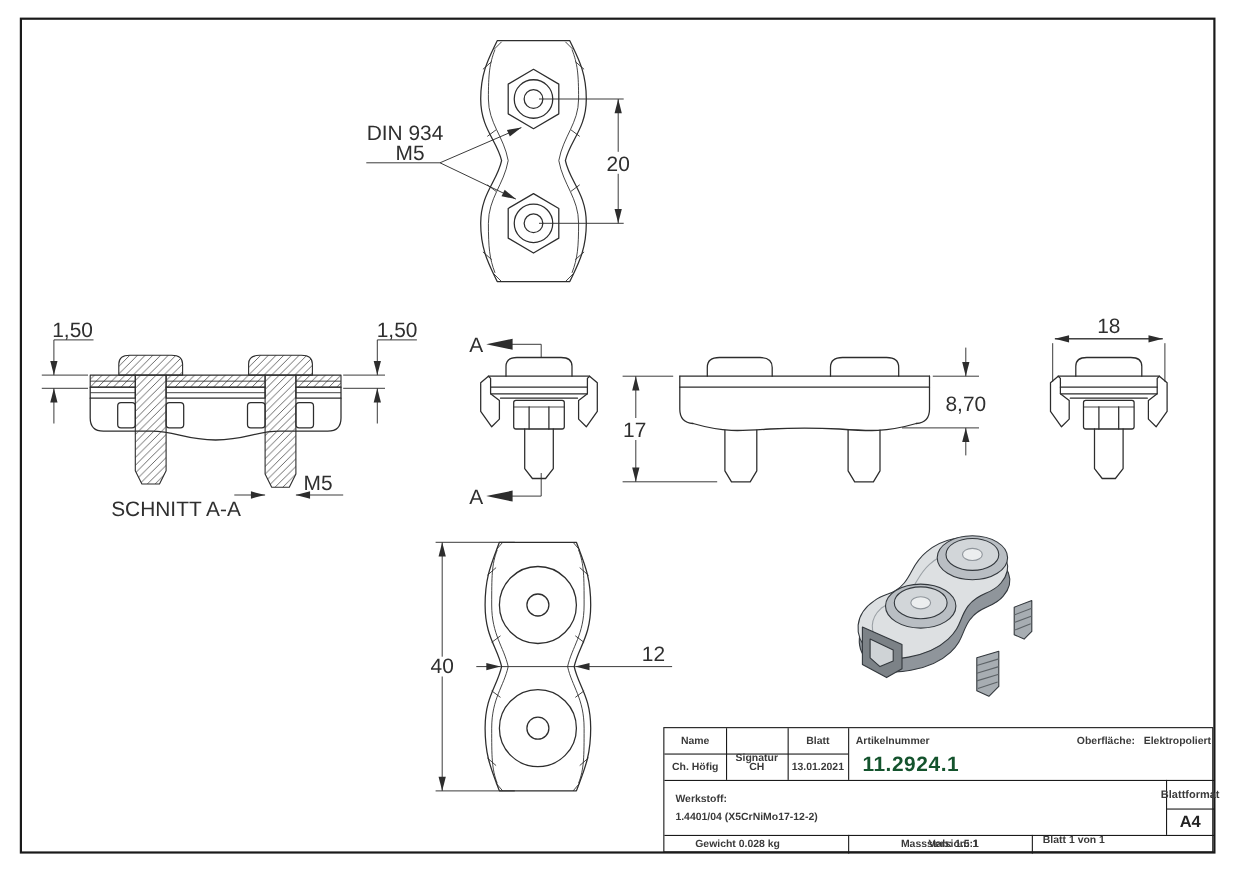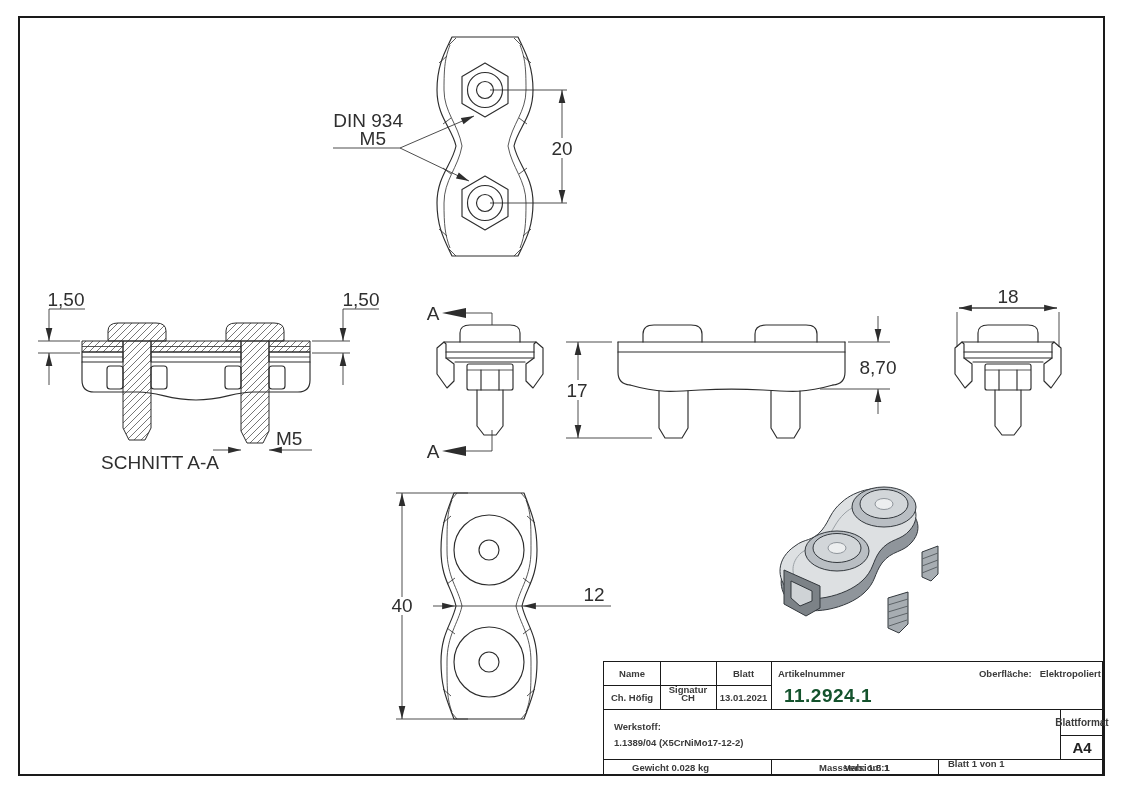--- a/index.html
+++ b/index.html
@@ -286,21 +286,21 @@
     <span style="width:8px;display:inline-block;"></span>
     <span>Elektropoliert</span>
   </div>
 
   <div class="tb-cell tb-center" style="left:0;top:23px;width:56px;height:24px;">Ch. Höfig</div>
   <div class="tb-cell tb-center" style="left:56px;top:23px;width:56px;height:24px;">CH</div>
   <div class="tb-cell tb-center" style="left:112px;top:23px;width:55px;height:24px;">13.01.2021</div>
   <div class="tb-cell artnr" style="left:180px;top:20px;width:200px;height:27px;">11.2924.1</div>
 
   <div class="tb-cell" style="left:10px;top:57px;width:300px;height:14px;">Werkstoff:</div>
-  <div class="tb-cell" style="left:10px;top:73px;width:300px;height:14px;">1.1389/04 (X5CrNiMo17-12-2)</div>
+  <div class="tb-cell" style="left:10px;top:73px;width:300px;height:14px;">1.4401/04 (X5CrNiMo17-12-2)</div>
   <div class="tb-cell tb-center" style="left:456px;top:47px;width:44px;height:26px;font-size:10px;">Blattformat</div>
   <div class="tb-cell tb-center a4" style="left:456px;top:73px;width:44px;height:24px;">A4</div>
 
   <div class="tb-cell" style="left:28px;top:97px;width:150px;height:17px;">Gewicht 0.028 kg</div>
   <div class="tb-cell" style="left:178px;top:97px;width:80px;height:17px;margin-left:37px;">Massstab: 1.5:1</div>
   <div class="tb-cell" style="left:240px;top:97px;width:80px;height:17px;">Version: 1</div>
   <div class="tb-cell" style="left:344px;top:93px;width:150px;height:17px;">Blatt 1 von 1</div>
 </div>
 
 </div>

